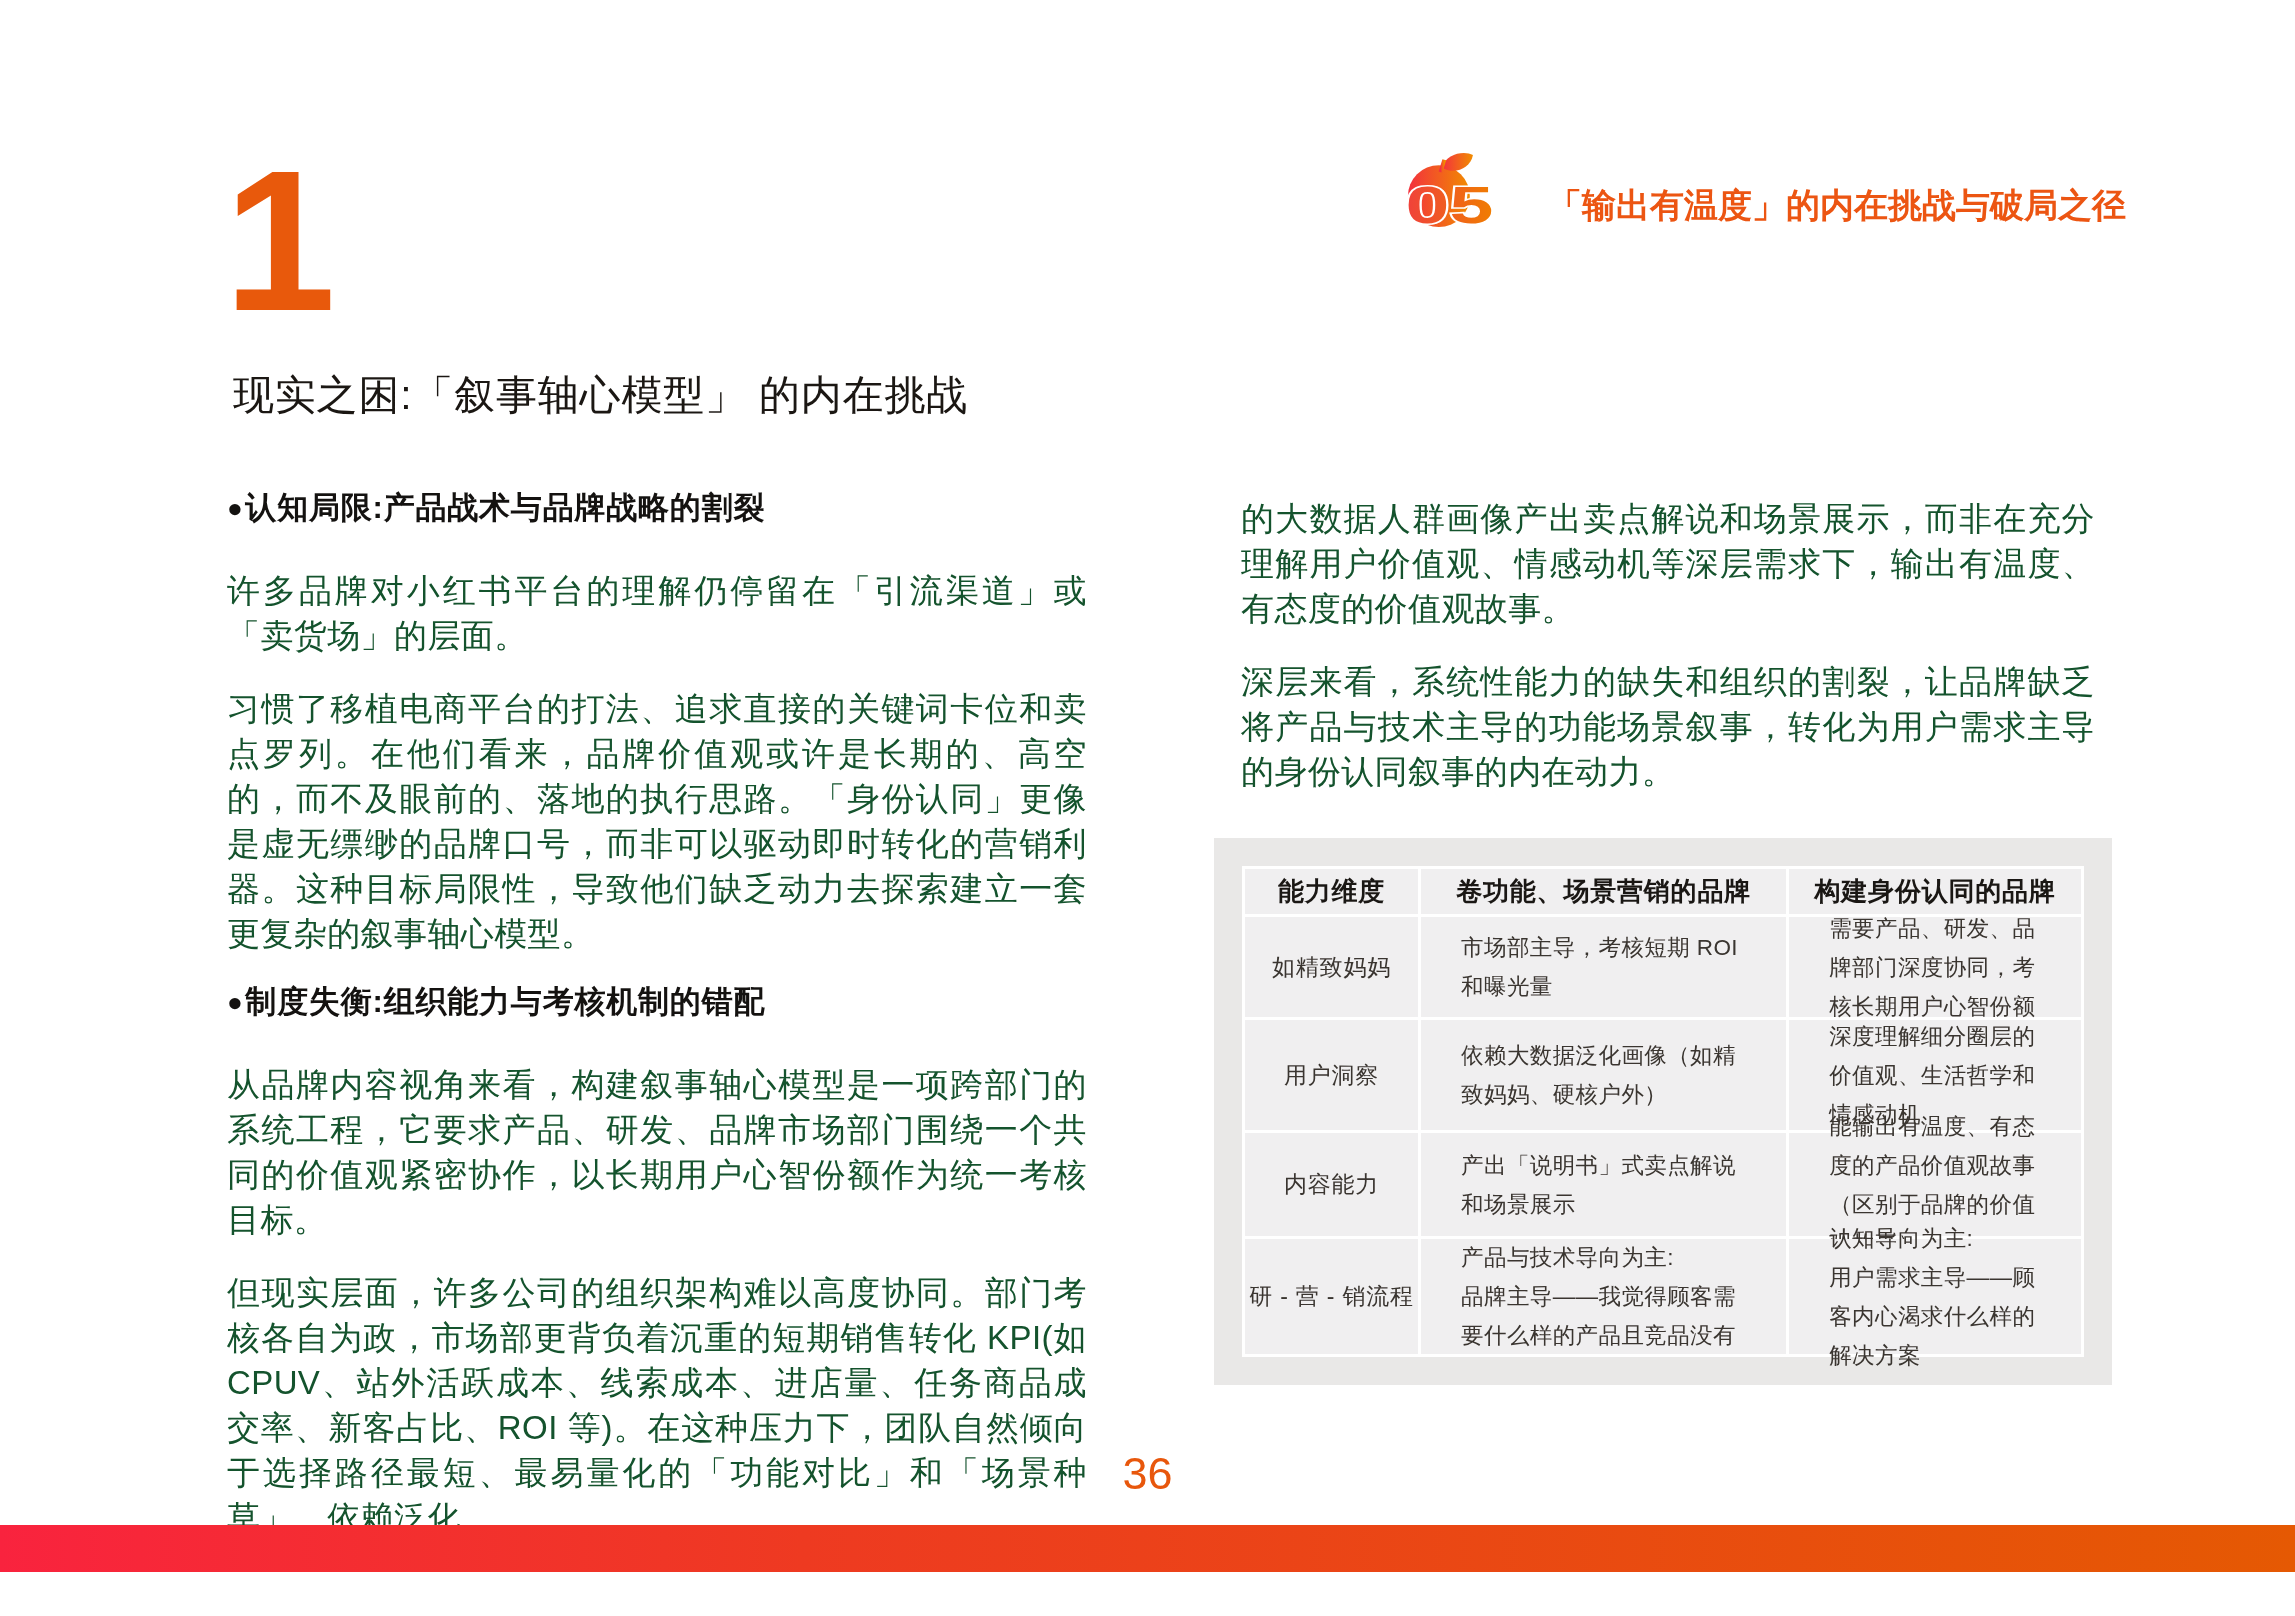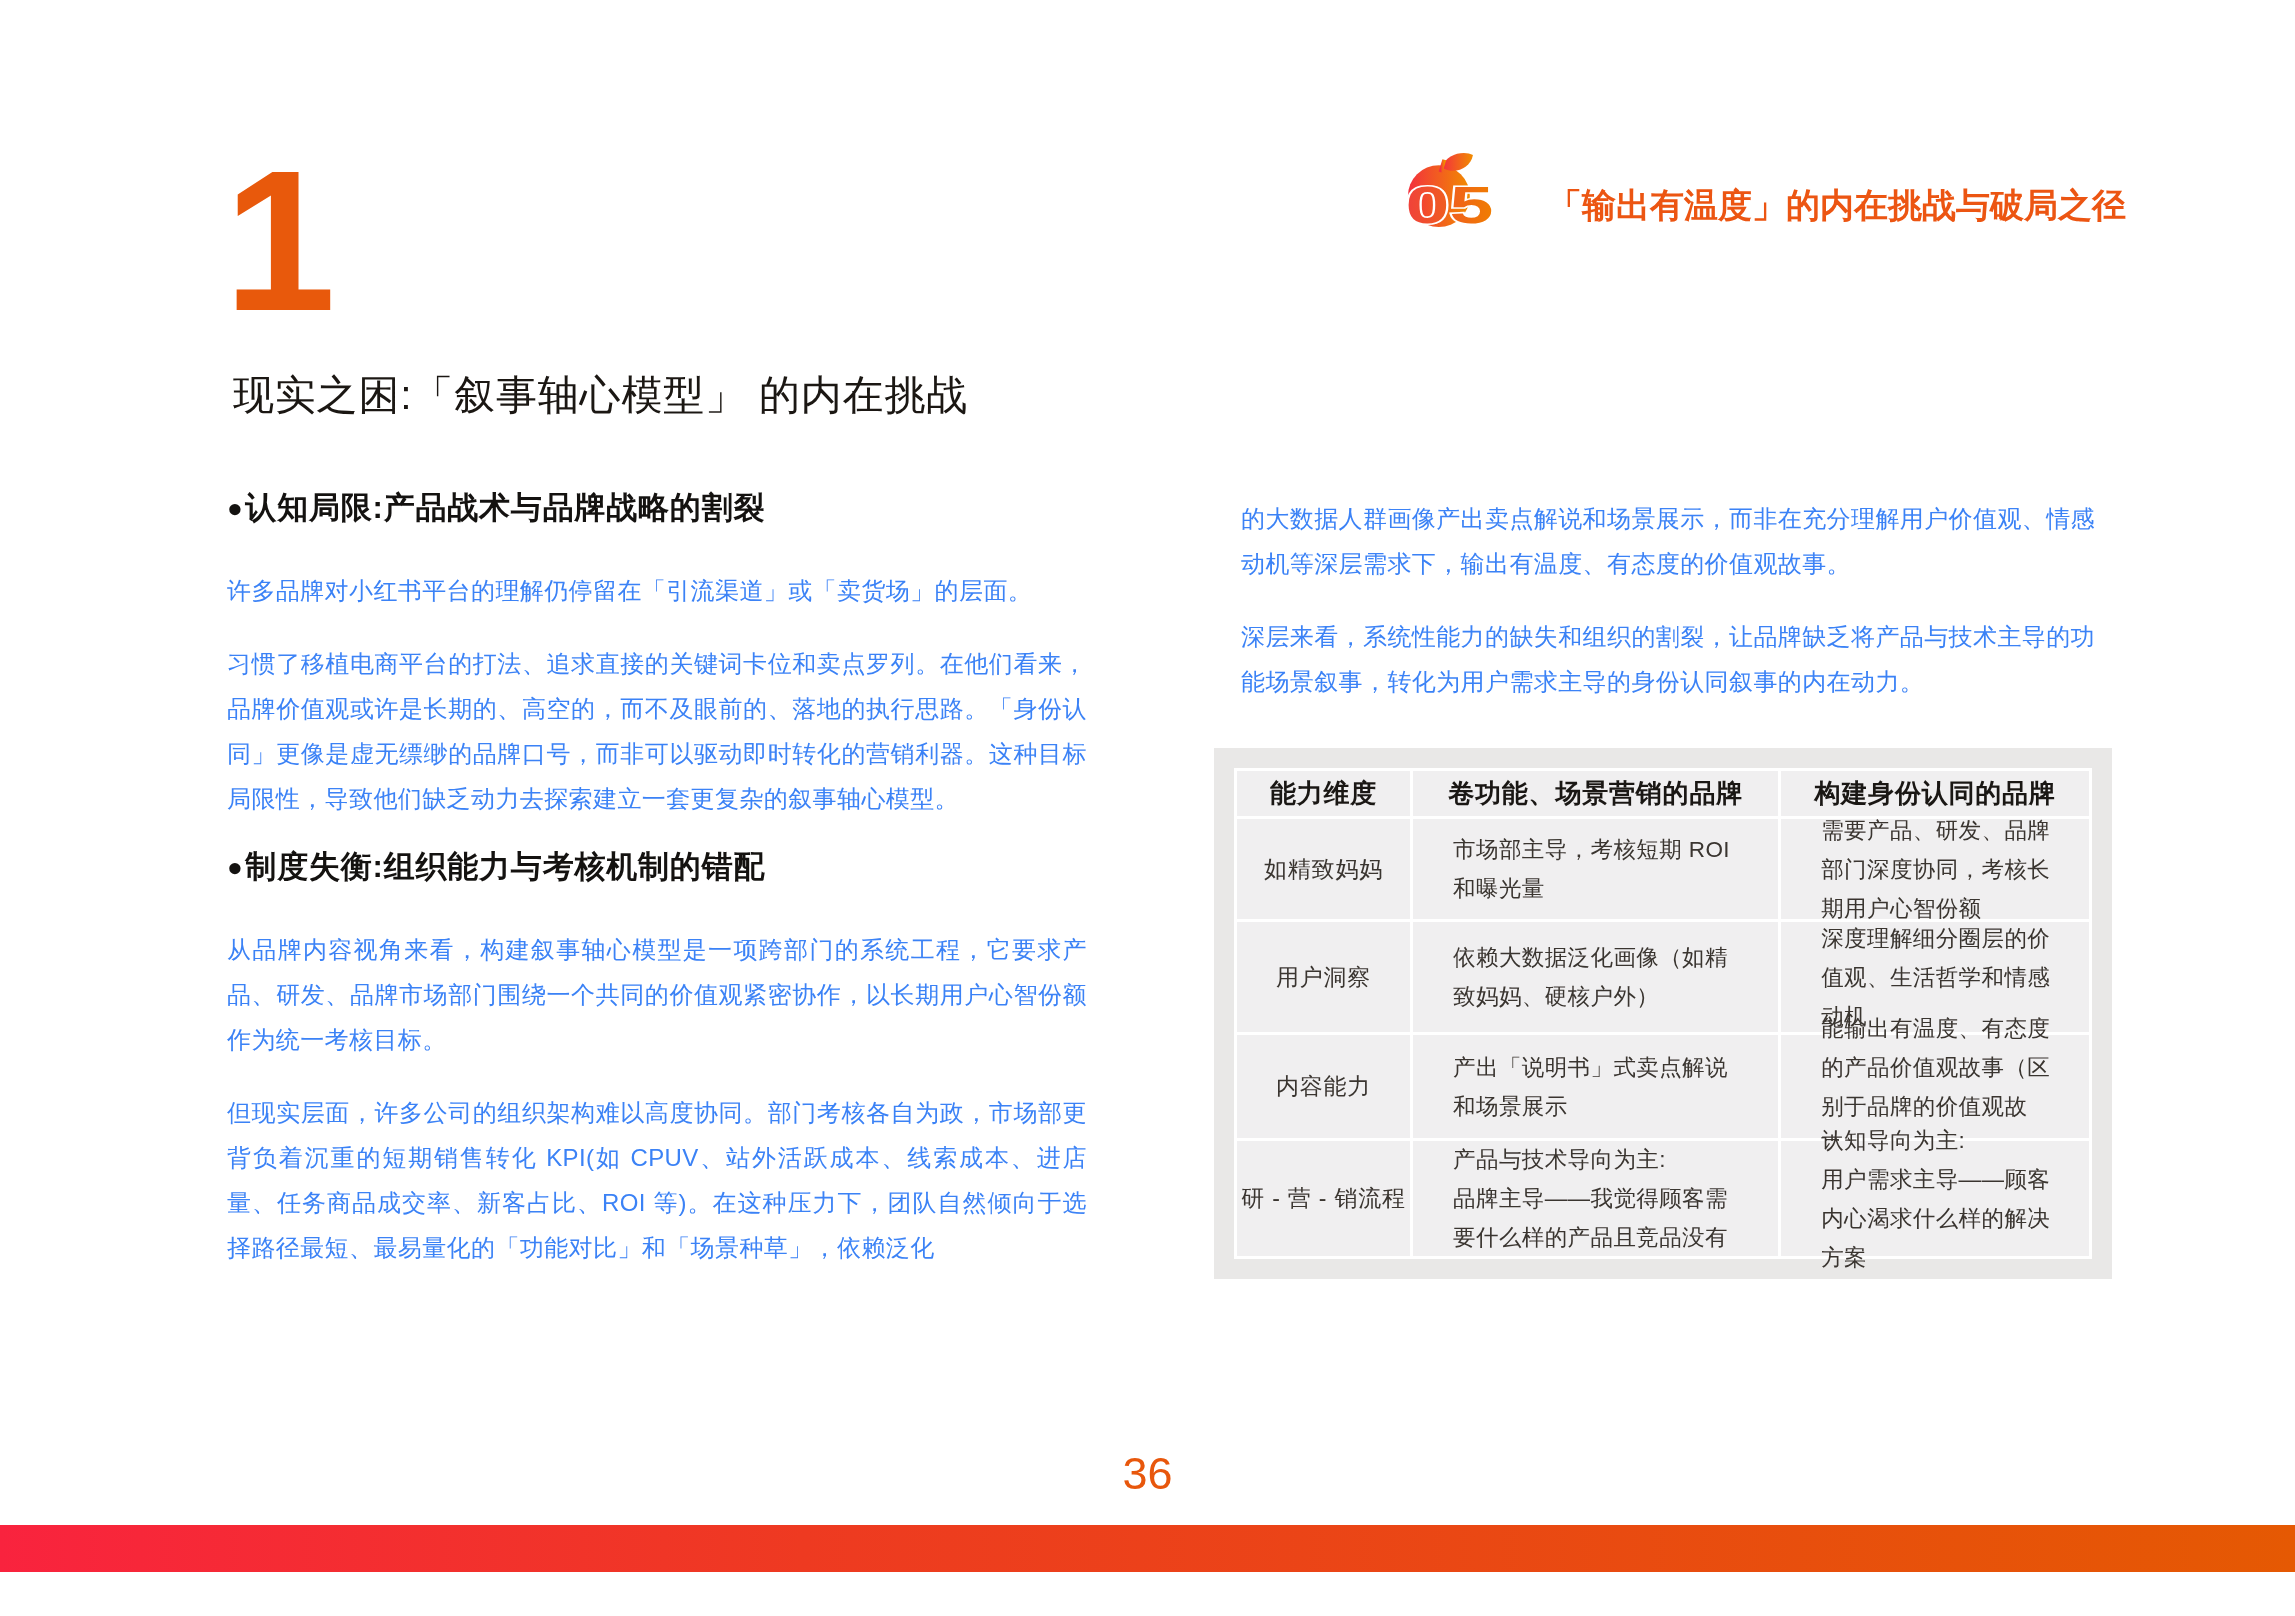--- a/index.html
+++ b/index.html
@@ -30,29 +30,29 @@
   
   .col-left{position:absolute;left:227px;top:490px;width:860px;}
   .col-right{position:absolute;left:1241px;top:496px;width:854px;}
   .sec-h{
     font-size:31px;line-height:36px;font-weight:700;color:#141210;
     letter-spacing:0.8px;margin:0 0 42px 0;display:flex;align-items:center;
   }
   .sec-h .bullet{font-size:26.4px;margin-right:1.6px;line-height:1;}
   .sec-h.second{margin-top:6.2px;}
   .para{
-    font-size:24px;line-height:45px;letter-spacing:0.4px;
-    color:#3b82f6;margin:0 0 28px 0;text-align:justify;
+    font-size:33px;line-height:45px;letter-spacing:0.4px;
+    color:#14532d;margin:0 0 28px 0;text-align:justify;
   }
   .para:last-child{margin-bottom:16px;}
   
   .table-panel{
     margin:44px 16px 0 -27px;
     width:898px;box-sizing:border-box;
-    background:#e9e8e7;padding:20px;
+    background:#e9e8e7;padding:28px;
   }
   .cmp-table{
     display:grid;
     grid-template-columns:173px 365px 1fr;
     grid-template-rows:45px 100px 110px 103px 115px;
     gap:3.1px;background:#ffffff;border:3.1px solid #ffffff;
   }
   .cell{
     background:#f0eff0;display:flex;align-items:center;
     color:#3a3530;box-sizing:border-box;

